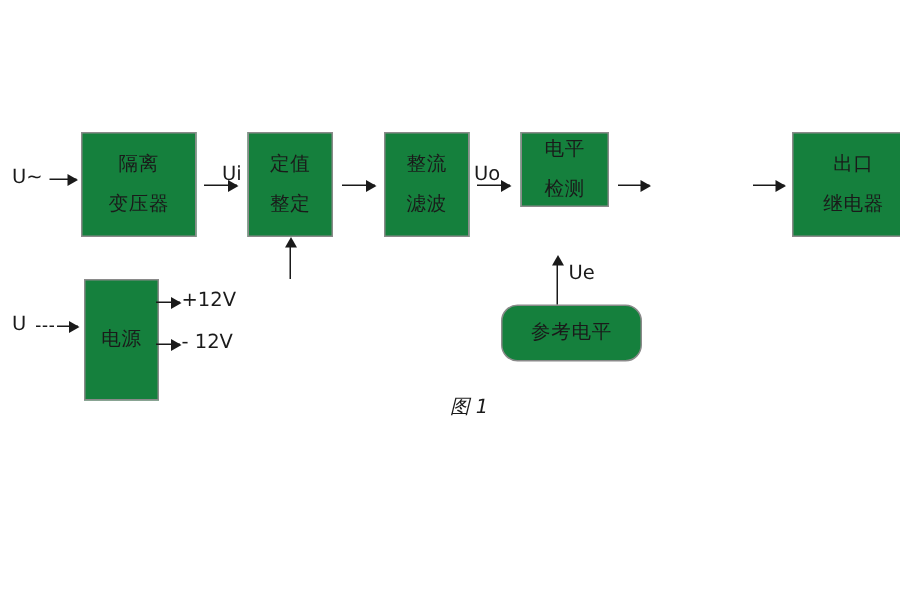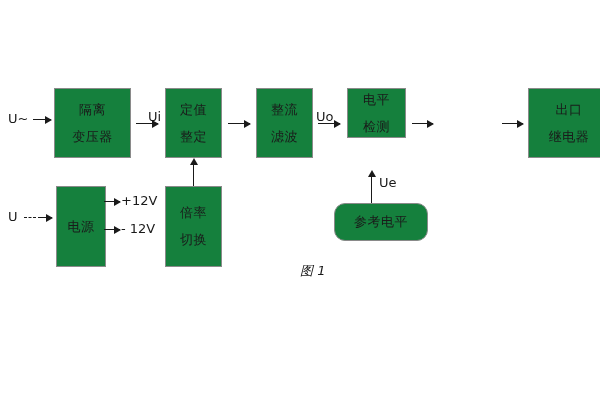--- a/index.html
+++ b/index.html
@@ -151,24 +151,20 @@
   <div class="box single" style="left:56px; top:186px; width:50px; height:81px;">
     <div class="line">电源</div>
   </div>
 
   <div class="arrow-h" style="left:104px; top:201px; width:16px;"></div>
   <div class="lbl" style="left:121px; top:194px;">+12V</div>
 
   <div class="arrow-h" style="left:104px; top:229px; width:16px;"></div>
   <div class="lbl" style="left:121px; top:222px;">- 12V</div>
 
-  <div class="box" style="left:165px; top:186px; width:57px; height:81px;">
-    <div class="line">倍率</div>
-    <div class="line">切换</div>
-  </div>
 
   <div class="arrow-v" style="left:193px; top:164px; height:22px;"></div>
 
   <div class="box single" style="left:334px; top:203px; width:94px; height:38px;border-radius:11px;">
     <div class="line">参考电平</div>
   </div>
 
   <div class="arrow-v" style="left:371px; top:176px; height:27px;"></div>
   <div class="lbl" style="left:379px; top:176px;">Ue</div>
 

